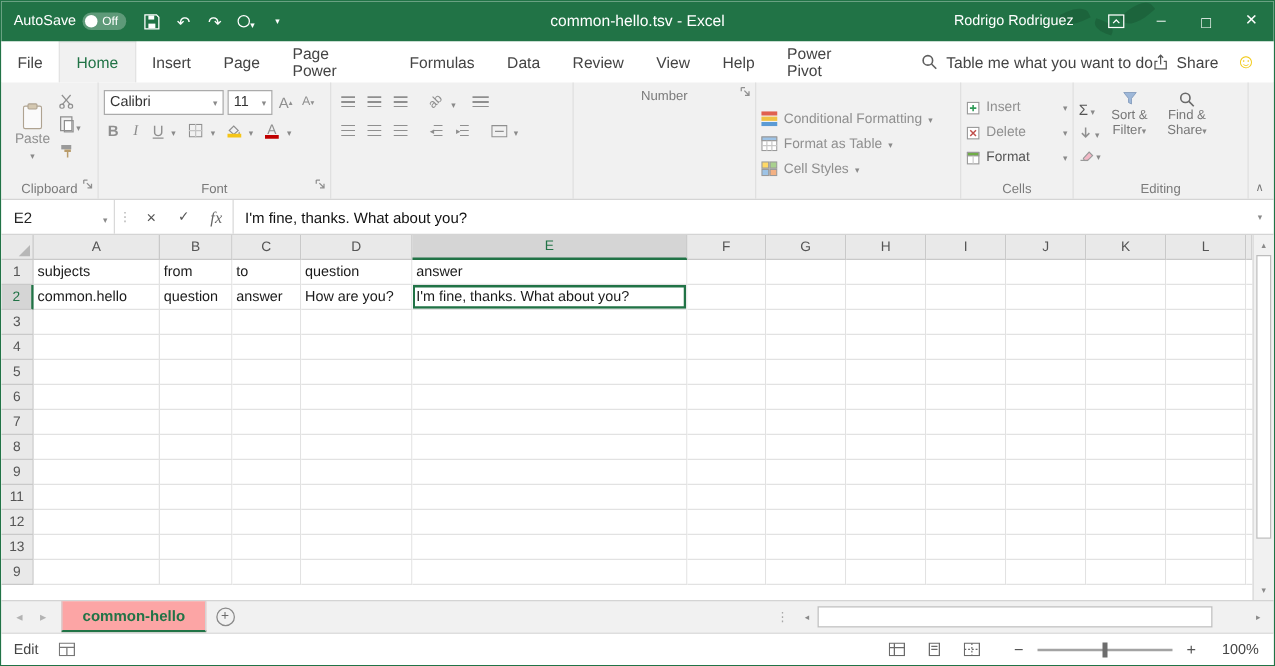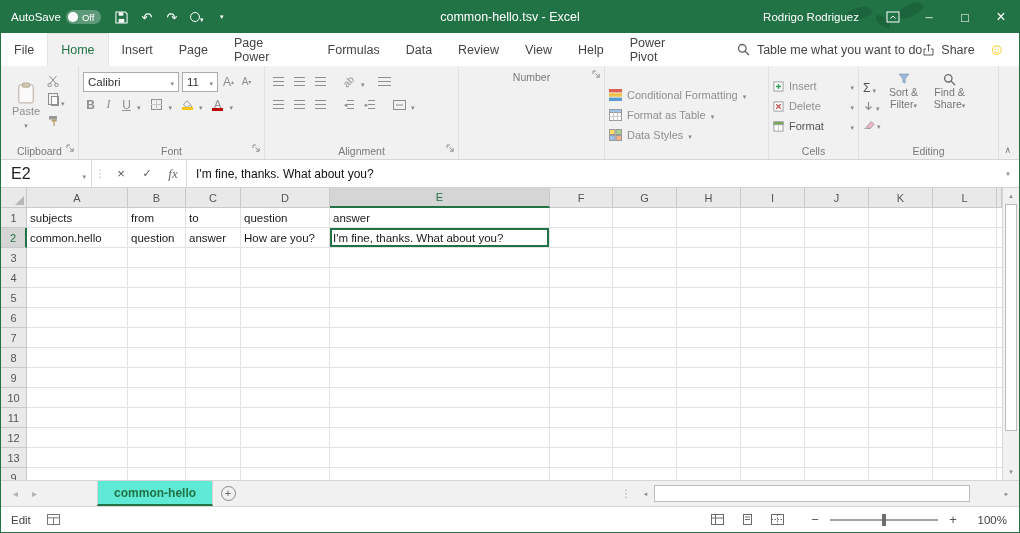--- a/index.html
+++ b/index.html
@@ -66,21 +66,21 @@
   .cells-row .dd{margin-left:auto;}
   .dark-label{color:#555;}
   .big2{width:46px;display:flex;flex-direction:column;align-items:center;justify-content:flex-start;font-size:10.5px;color:#777;line-height:12px;padding-top:3px;}
   .tiny-num{font-size:9px;color:#8f8f8f;}
   .collapse-ribbon{position:absolute;right:8px;bottom:4px;color:#777;font-size:9px;}
   .collapse-ribbon::after{content:"∧";}
   .rspacer{flex:1;}
 
   
   .fbar{height:28px;background:#fff;border-bottom:1px solid #d4d4d4;display:flex;align-items:stretch;flex:0 0 auto;}
-  .namebox{width:90px;display:flex;align-items:center;padding-left:10px;font-size:16px;color:#222;}
+  .namebox{width:90px;display:flex;align-items:center;padding-left:10px;font-size:12px;color:#222;}
   .namebox .dd{margin-left:auto;margin-right:5px;}
   .vdiv{width:1px;background:#d9d9d9;}
   .fx-handle{width:16px;display:flex;align-items:center;justify-content:center;color:#b0b0b0;font-size:10px;}
   .fx-handle::after{content:"⋮";}
   .fbtn2{width:26px;display:flex;align-items:center;justify-content:center;font-size:13px;color:#555;}
   .fx-lbl{font-family:"Liberation Serif",serif;font-style:italic;font-size:13px;color:#666;}
   .fvalue{flex:1;display:flex;align-items:center;padding-left:9px;font-size:12px;color:#111;white-space:nowrap;overflow:hidden;}
   .fexpand{width:22px;display:flex;align-items:center;justify-content:center;}
 
   
@@ -98,21 +98,21 @@
   .hfiller,.cfiller{flex:1 1 auto;width:auto;}
   .vscroll{width:17px;background:#f1f1f1;border-left:1px solid #d8d8d8;display:flex;flex-direction:column;flex:0 0 auto;}
   .vs-btn{height:16px;display:flex;align-items:center;justify-content:center;color:#8a8a8a;font-size:7px;}
   .up-g::after{content:"▴";} .down-g::after{content:"▾";} .left-g::after{content:"◂";} .right-g::after{content:"▸";}
   .vs-track{flex:1;padding:0 2px 2px 2px;}
   .vs-thumb{height:88%;background:#fff;border:1px solid #bdbdbd;}
 
   
   .sheetbar{height:26px;background:#f1f1f1;border-top:1px solid #d4d4d4;display:flex;align-items:stretch;font-size:12px;flex:0 0 auto;}
   .tab-nav{display:flex;align-items:center;gap:14px;padding:0 12px;color:#b3b3b3;font-size:10px;}
-  .sheet-tab{background:#5eead4;display:flex;align-items:center;padding:0 16px;color:#217346;font-weight:bold;border-left:1px solid #d4d4d4;border-right:1px solid #d4d4d4;border-bottom:2px solid #217346;font-size:12px;margin-left:48px;}
+  .sheet-tab{background:#fca5a5;display:flex;align-items:center;padding:0 16px;color:#217346;font-weight:bold;border-left:1px solid #d4d4d4;border-right:1px solid #d4d4d4;border-bottom:2px solid #217346;font-size:12px;}
   .add-sheet{width:30px;display:flex;align-items:center;justify-content:center;}
   .plus-circle{width:15px;height:15px;border:1px solid #8a8a8a;border-radius:50%;color:#6a6a6a;font-size:11px;line-height:13px;text-align:center;}
   .sb-dots{display:flex;align-items:center;margin-left:auto;color:#a8a8a8;font-size:10px;}
   .sb-dots::after{content:"⋮";}
   .hscroll{width:378px;display:flex;align-items:stretch;margin-left:6px;margin-right:4px;}
   .hs-btn{width:17px;display:flex;align-items:center;justify-content:center;color:#8a8a8a;font-size:7px;}
   .hs-track{flex:1;padding:4px 0;}
   .hs-thumb{height:100%;width:92%;background:#fff;border:1px solid #bdbdbd;}
 
   
@@ -349,28 +349,20 @@
           <span class="ricon" style="margin-left:8px">
             <svg width="13" height="10" viewBox="0 0 13 10">
                 <rect x="0.5" y="0.5" width="12" height="9" fill="none" stroke="#8f8f8f"></rect>
                 <line x1="3" y1="5" x2="10" y2="5" stroke="#8f8f8f"></line>
               </svg>
           </span>
             <span class="dd"></span>
         </div>
       </div>
     </div>
-    <div class="rgroup-label">
-      <span>Alignment</span>
-      <span class="launcher">
-        <svg width="9" height="9" viewBox="0 0 9 9">
-            <path d="M1 1h3M1 1v3M3.5 3.5 7.2 7.2M7.2 4v3.2H4" fill="none" stroke="#8f8f8f"></path>
-          </svg>
-      </span>
-    </div>
   </div>
 
   <div class="rgroup" style="width:146px">
     <div class="rgroup-label">
       <span>Number</span>
       <span class="launcher">
         <svg width="9" height="9" viewBox="0 0 9 9">
             <path d="M1 1h3M1 1v3M3.5 3.5 7.2 7.2M7.2 4v3.2H4" fill="none" stroke="#8f8f8f"></path>
           </svg>
       </span>
@@ -400,21 +392,21 @@
           <span>Format as Table</span>
           <span class="dd"></span>
         </div>
         <div class="style-row">
           <svg width="13" height="12" viewBox="0 0 13 12">
               <rect x="0.5" y="0.5" width="5.5" height="5" fill="#ffd966" stroke="#9a9a9a"></rect>
               <rect x="7" y="0.5" width="5.5" height="5" fill="#a9d18e" stroke="#9a9a9a"></rect>
               <rect x="0.5" y="6.5" width="5.5" height="5" fill="#9dc3e6" stroke="#9a9a9a"></rect>
               <rect x="7" y="6.5" width="5.5" height="5" fill="#f4b183" stroke="#9a9a9a"></rect>
             </svg>
-          <span>Data Styles</span>
+          <span>Cell Styles</span>
           <span class="dd"></span>
         </div>
       </div>
     </div>
   </div>
 
   <div class="rgroup" style="width:90px">
     <div class="rgroup-content">
       <div class="rcol" style="width:100%;justify-content:center;gap:2px">
         <div class="cells-row">
@@ -653,36 +645,20 @@
         <div class="cell" style="width: 64px;"></div>
         <div class="cell" style="width: 64px;"></div>
         <div class="cell" style="width: 64px;"></div>
         <div class="cell" style="width: 64px;"></div>
         <div class="cell" style="width: 64px;"></div>
         <div class="cell" style="width: 64px;"></div>
         <div class="cell cfiller"></div>
       </div>
       <div class="grid-row">
         <div class="row-header">9</div>
-        <div class="cell" style="width: 101px;"></div>
-        <div class="cell" style="width: 58px;"></div>
-        <div class="cell" style="width: 55px;"></div>
-        <div class="cell" style="width: 89px;"></div>
-        <div class="cell" style="width: 220px;"></div>
-        <div class="cell" style="width: 63px;"></div>
-        <div class="cell" style="width: 64px;"></div>
-        <div class="cell" style="width: 64px;"></div>
-        <div class="cell" style="width: 64px;"></div>
-        <div class="cell" style="width: 64px;"></div>
-        <div class="cell" style="width: 64px;"></div>
-        <div class="cell" style="width: 64px;"></div>
-        <div class="cell cfiller"></div>
-      </div>
-      <div class="grid-row">
-        <div class="row-header">10</div>
         <div class="cell" style="width: 101px;"></div>
         <div class="cell" style="width: 58px;"></div>
         <div class="cell" style="width: 55px;"></div>
         <div class="cell" style="width: 89px;"></div>
         <div class="cell" style="width: 220px;"></div>
         <div class="cell" style="width: 63px;"></div>
         <div class="cell" style="width: 64px;"></div>
         <div class="cell" style="width: 64px;"></div>
         <div class="cell" style="width: 64px;"></div>
         <div class="cell" style="width: 64px;"></div>

